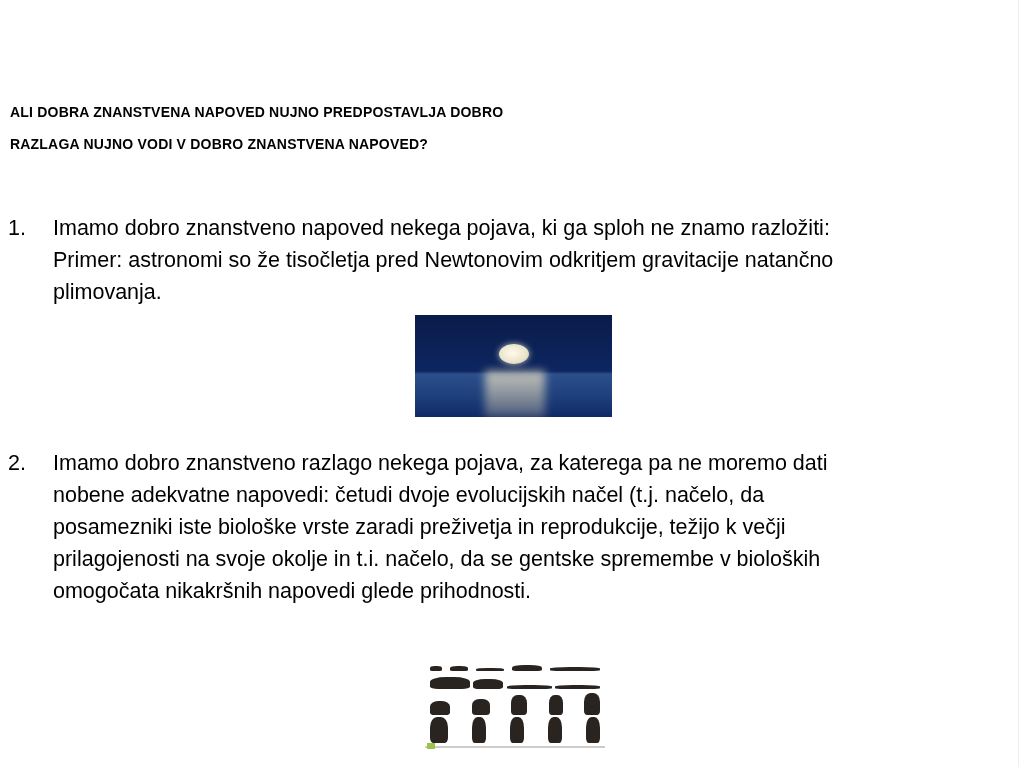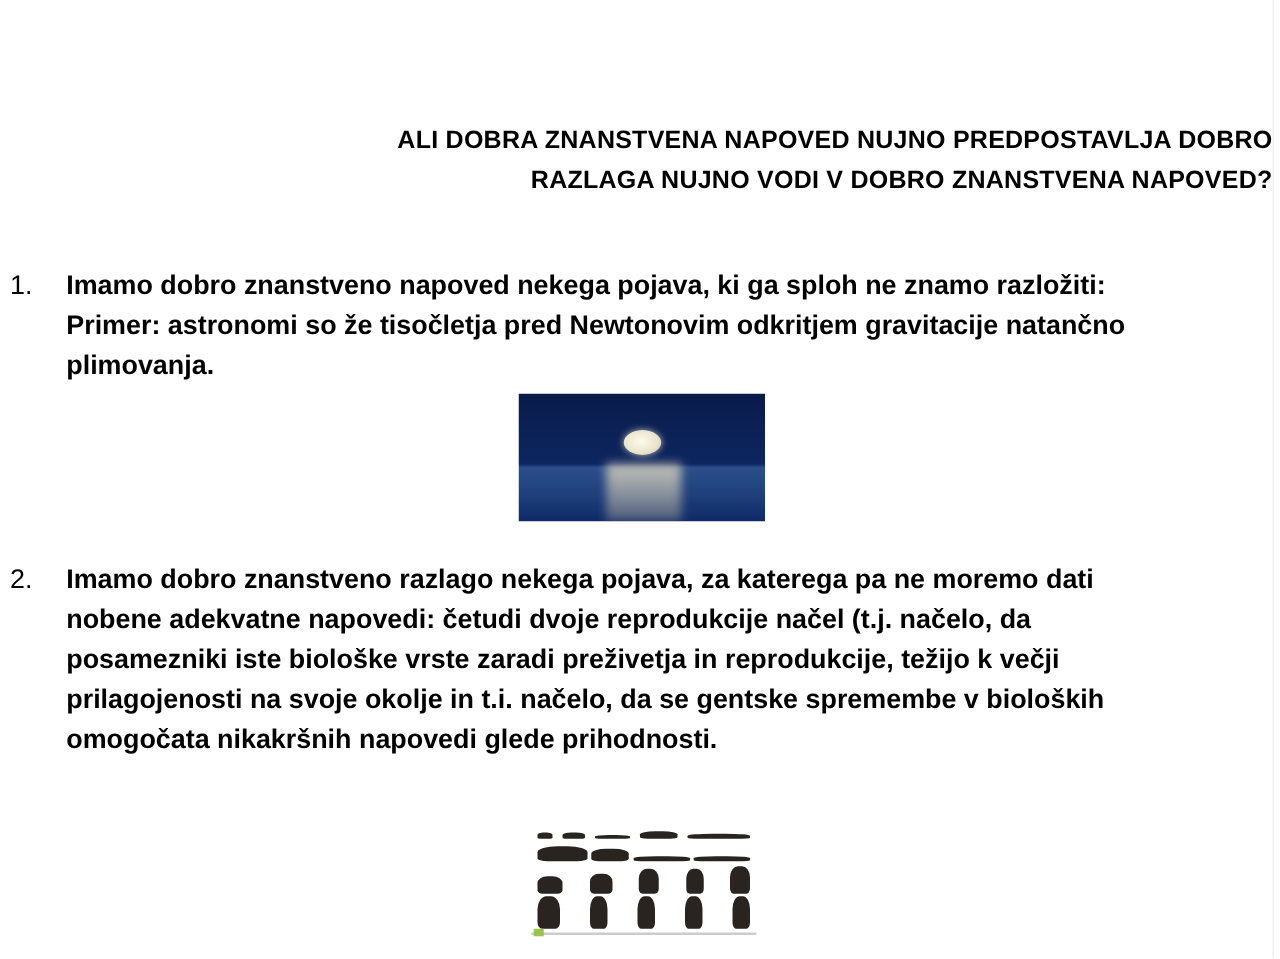--- a/index.html
+++ b/index.html
@@ -1,25 +1,25 @@
 <!DOCTYPE html>
 <html><head>
 <meta charset="utf-8">
 <style>
   html, body { margin:0; padding:0; }
   body { width:1024px; height:767px; background:#ffffff; position:relative; overflow:hidden;
          font-family:"Liberation Sans", sans-serif; color:#000; }
   .slide-border { position:absolute; left:1018px; top:0; width:1px; height:767px; background:#eeeeee; }
-  .title { position:absolute; left:10px; top:96px; width:1008px; text-align:right;
-           font-weight:bold; font-size:20px; line-height:32px; letter-spacing:0.2px; }
+  .title { position:absolute; left:10px; top:96px; width:1008px; text-align:left;
+           font-weight:bold; font-size:14px; line-height:32px; letter-spacing:0.2px; }
   .title .tline { display:block; white-space:nowrap; }
   .item { position:absolute; left:8px; width:1000px; font-size:21.5px; line-height:32px; }
   .item .num { position:absolute; left:0; top:0; width:40px; }
   .item .body { position:absolute; left:45px; top:0; width:960px; }
-  .item .body span { display:block; white-space:nowrap;font-weight:bold; }
+  .item .body span { display:block; white-space:nowrap; }
   #item1 { top:212px; }
   #item2 { top:447px; }
   .moon-img { position:absolute; left:415px; top:315px; width:197px; height:102px; overflow:hidden;
               background:linear-gradient(to bottom,#0a1b4a 0%,#0d2660 55%,#2c4f8c 58%,#1e3f7a 80%,#0f2a66 100%); }
   .moon-img .moon { position:absolute; left:84px; top:29px; width:30px; height:20px; border-radius:50%;
                     background:radial-gradient(ellipse at 45% 45%,#fffbea 0%,#e9e3cc 60%,#b9b39b 100%);
                     box-shadow:0 0 6px rgba(255,250,220,0.7); }
   .moon-img .reflection { position:absolute; left:70px; top:56px; width:60px; height:46px;
                           background:linear-gradient(to bottom,rgba(255,240,200,0.7),rgba(255,230,180,0.25));
                           filter:blur(4px); }
@@ -50,21 +50,21 @@
 
 <div class="moon-img">
   <div class="reflection"></div>
   <div class="moon"></div>
 </div>
 
 <div class="item" id="item2">
   <span class="num">2.</span>
   <div class="body">
     <span>Imamo dobro znanstveno razlago nekega pojava, za katerega pa ne moremo dati</span>
-    <span>nobene adekvatne napovedi: četudi dvoje reprodukcije načel (t.j. načelo, da</span>
+    <span>nobene adekvatne napovedi: četudi dvoje evolucijskih načel (t.j. načelo, da</span>
     <span>posamezniki iste biološke vrste zaradi preživetja in reprodukcije, težijo k večji</span>
     <span>prilagojenosti na svoje okolje in t.i. načelo, da se gentske spremembe v bioloških</span>
     <span>omogočata nikakršnih napovedi glede  prihodnosti.</span>
   </div>
 </div>
 
 <div class="evo-img">
   <div class="row" style="top:6px;height:8px;">
     <div class="fig" style="width:12px;height:5px;"></div>
     <div class="fig" style="width:18px;height:5px;"></div>

